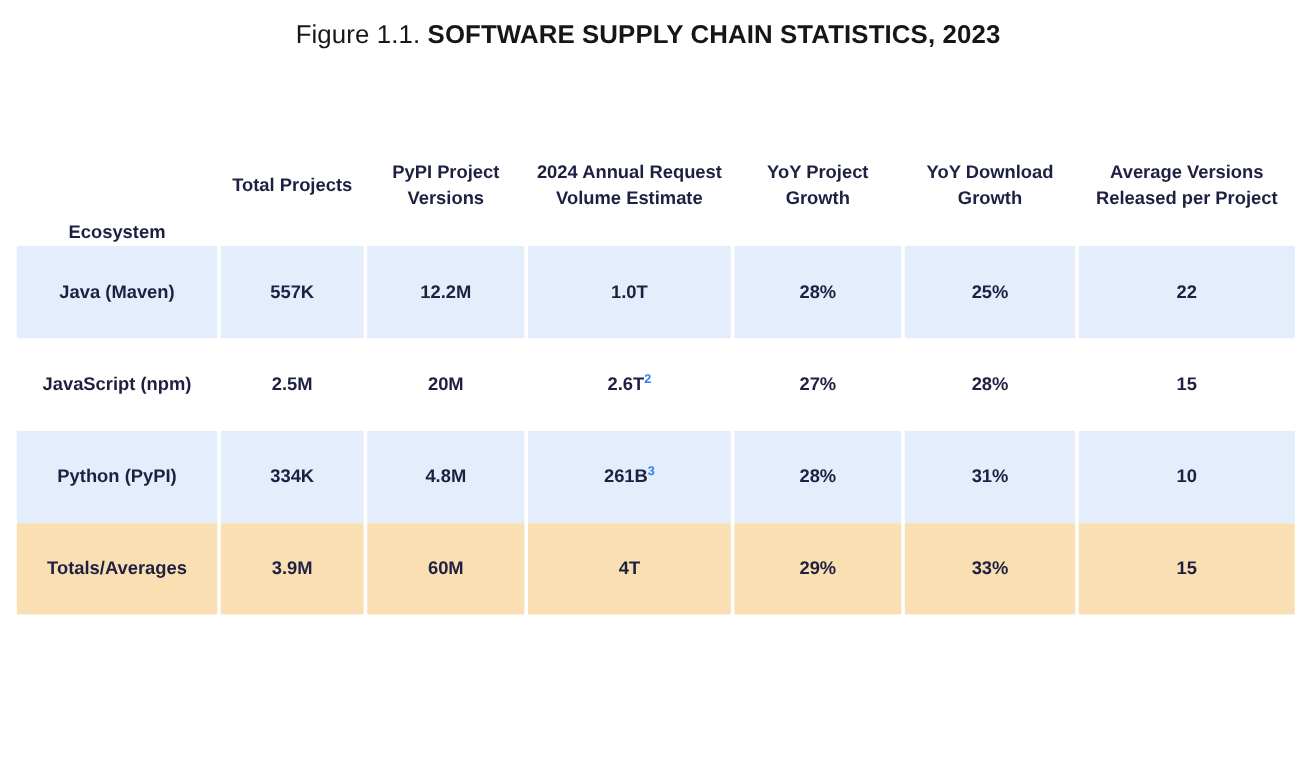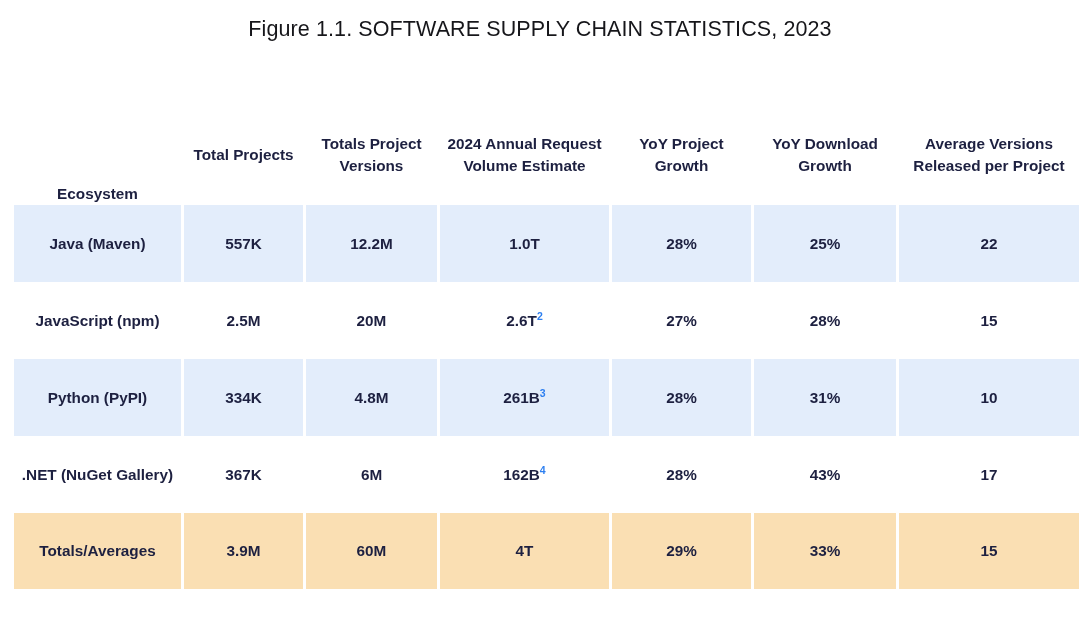--- a/index.html
+++ b/index.html
@@ -19,21 +19,21 @@
     font-size: 21.5px;
     color: #16161a;
     letter-spacing: 0.1px;
     padding-top: 17px;
     white-space: nowrap;
   }
   .figure-title .fig-label {
     font-weight: normal;
   }
   .figure-title .fig-caption {
-    font-weight: normal;
+    font-weight: bold;
   }
   .table-wrap {
     position: absolute;
     left: 11px;
     top: 104px;
     width: 1057px;
   }
   table.stats {
     border-collapse: separate;
     border-spacing: 3px 0;
@@ -107,21 +107,21 @@
         <col class="c2">
         <col class="c3">
         <col class="c4">
         <col class="c5">
         <col class="c6">
     </colgroup>
     <thead>
       <tr>
         <th class="ecosystem-head">Ecosystem</th>
         <th>Total Projects</th>
-        <th>Totals Project Versions</th>
+        <th>PyPI Project Versions</th>
         <th>2024 Annual Request Volume Estimate</th>
         <th>YoY Project Growth</th>
         <th>YoY Download Growth</th>
         <th>Average Versions Released per Project</th>
       </tr>
     </thead>
     <tbody>
       <tr class="shaded">
         <td>Java (Maven)</td>
         <td>557K</td>
@@ -142,29 +142,20 @@
       </tr>
       <tr class="shaded">
         <td>Python (PyPI)</td>
         <td>334K</td>
         <td>4.8M</td>
         <td><span>261B</span><sup class="fn">3</sup></td>
         <td>28%</td>
         <td>31%</td>
         <td>10</td>
       </tr>
-      <tr class="plain">
-        <td>.NET (NuGet Gallery)</td>
-        <td>367K</td>
-        <td>6M</td>
-        <td><span>162B</span><sup class="fn">4</sup></td>
-        <td>28%</td>
-        <td>43%</td>
-        <td>17</td>
-      </tr>
       <tr class="totals">
         <td>Totals/Averages</td>
         <td>3.9M</td>
         <td>60M</td>
         <td><span>4T</span><sup class="fn"></sup></td>
         <td>29%</td>
         <td>33%</td>
         <td>15</td>
       </tr>
     </tbody>

